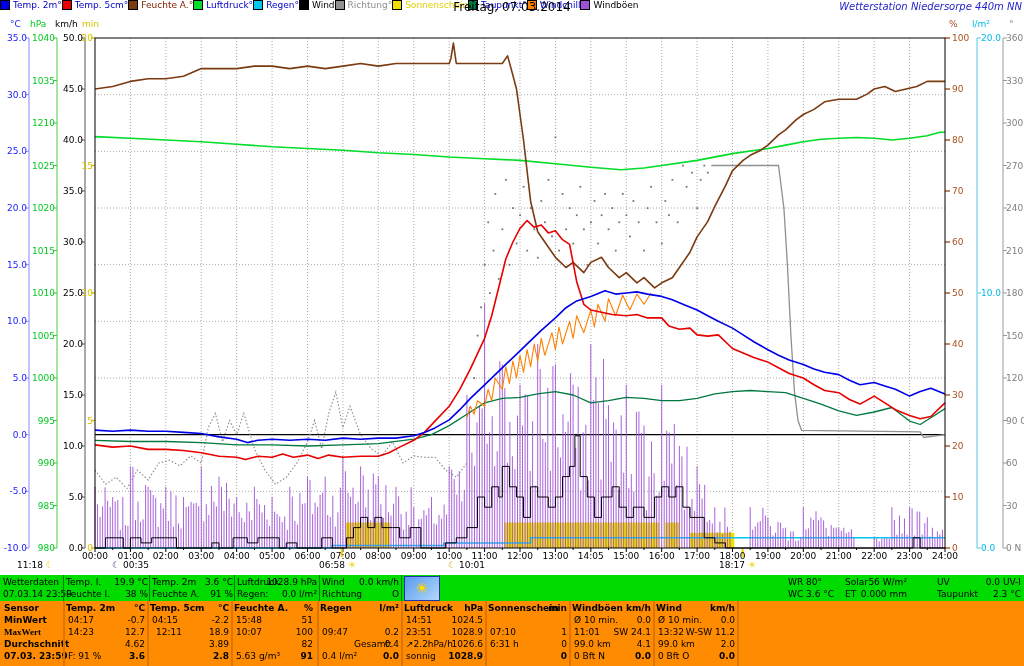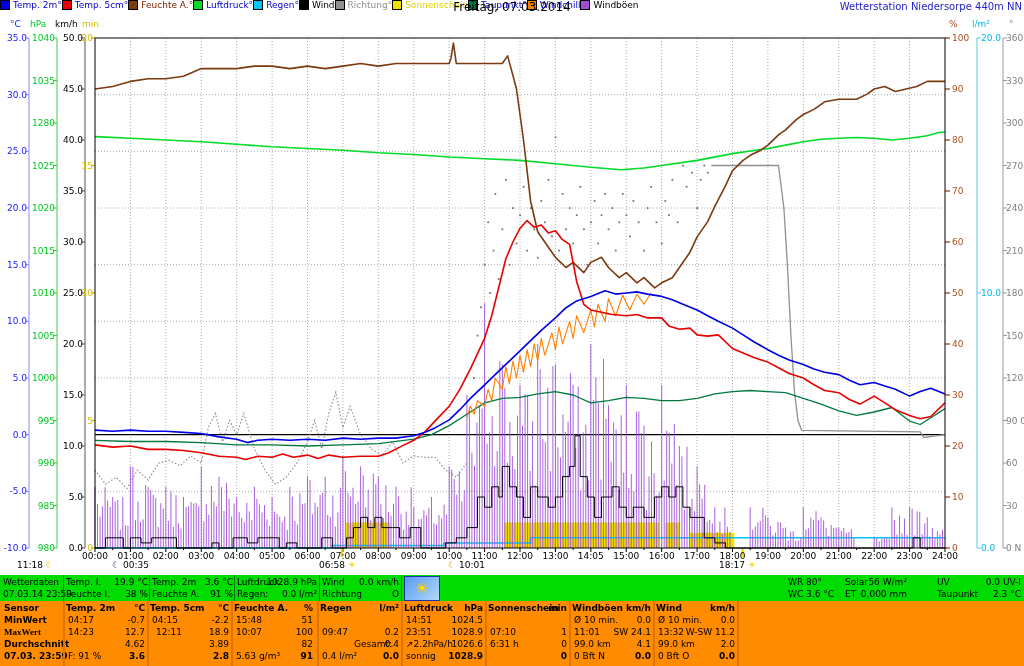--- a/index.html
+++ b/index.html
@@ -2,21 +2,21 @@
 <html><head>
 <meta charset="utf-8">
 <style>
   html,body{margin:0;padding:0;background:#fff;}
   #screen{position:relative;width:1024px;height:666px;background:#fff;overflow:hidden;
           font-family:"DejaVu Sans",sans-serif;font-size:9px;color:#000;}
   .abs{position:absolute;}
   .lbl{position:absolute;white-space:nowrap;line-height:10px;}
   .r{text-align:right;}
   #title{top:2px;left:0;width:1024px;text-align:center;font-size:12px;}
-  #station{top:2px;right:2px;font-size:10px;color:#2222cc;}
+  #station{top:2px;right:2px;font-size:10px;color:#2222cc;font-style:italic;}
   #legend{top:21px;left:343px;width:566px;display:flex;justify-content:space-between;}
   .leg-item{display:flex;align-items:center;gap:3px;white-space:nowrap;font-size:9px;}
   .leg-sq{width:8px;height:8px;border:1px solid #000;display:inline-block;}
   .marker{position:absolute;font-size:9px;white-space:nowrap;}
   .mk-ic{font-size:9px;}
   #statusbar{top:575px;left:0;width:1024px;height:26px;background:#00dc00;}
   .sb-sep{position:absolute;top:0;width:1px;height:26px;background:#007700;}
   #wx-icon{position:absolute;left:404px;top:576px;width:34px;height:23px;
            background:linear-gradient(135deg,#5b9bee 0%,#8cc0f5 60%,#b7d8fa 100%);
            border:1px solid #2233aa;text-align:center;line-height:22px;font-size:14px;color:#ffe000;
@@ -324,21 +324,21 @@
       <div class="lbl" style="top: 203px; color: rgb(32, 32, 255); left: -19px; width: 46px; text-align: right;">20.0</div>
       <div class="lbl" style="top: 259.667px; color: rgb(32, 32, 255); left: -19px; width: 46px; text-align: right;">15.0</div>
       <div class="lbl" style="top: 316.333px; color: rgb(32, 32, 255); left: -19px; width: 46px; text-align: right;">10.0</div>
       <div class="lbl" style="top: 373px; color: rgb(32, 32, 255); left: -19px; width: 46px; text-align: right;">5.0</div>
       <div class="lbl" style="top: 429.667px; color: rgb(32, 32, 255); left: -19px; width: 46px; text-align: right;">0.0</div>
       <div class="lbl" style="top: 486.333px; color: rgb(32, 32, 255); left: -19px; width: 46px; text-align: right;">-5.0</div>
       <div class="lbl" style="top: 543px; color: rgb(32, 32, 255); left: -19px; width: 46px; text-align: right;">-10.0</div>
       <div class="lbl" style="left: 30px; top: 19px; color: rgb(0, 200, 32);">hPa</div>
       <div class="lbl" style="top: 33px; color: rgb(0, 200, 32); left: 9px; width: 46px; text-align: right;">1040</div>
       <div class="lbl" style="top: 75.5px; color: rgb(0, 200, 32); left: 9px; width: 46px; text-align: right;">1035</div>
-      <div class="lbl" style="top: 118px; color: rgb(0, 200, 32); left: 9px; width: 46px; text-align: right;">1280</div>
+      <div class="lbl" style="top: 118px; color: rgb(0, 200, 32); left: 9px; width: 46px; text-align: right;">1210</div>
       <div class="lbl" style="top: 160.5px; color: rgb(0, 200, 32); left: 9px; width: 46px; text-align: right;">1025</div>
       <div class="lbl" style="top: 203px; color: rgb(0, 200, 32); left: 9px; width: 46px; text-align: right;">1020</div>
       <div class="lbl" style="top: 245.5px; color: rgb(0, 200, 32); left: 9px; width: 46px; text-align: right;">1015</div>
       <div class="lbl" style="top: 288px; color: rgb(0, 200, 32); left: 9px; width: 46px; text-align: right;">1010</div>
       <div class="lbl" style="top: 330.5px; color: rgb(0, 200, 32); left: 9px; width: 46px; text-align: right;">1005</div>
       <div class="lbl" style="top: 373px; color: rgb(0, 200, 32); left: 9px; width: 46px; text-align: right;">1000</div>
       <div class="lbl" style="top: 415.5px; color: rgb(0, 200, 32); left: 9px; width: 46px; text-align: right;">995</div>
       <div class="lbl" style="top: 458px; color: rgb(0, 200, 32); left: 9px; width: 46px; text-align: right;">990</div>
       <div class="lbl" style="top: 500.5px; color: rgb(0, 200, 32); left: 9px; width: 46px; text-align: right;">985</div>
       <div class="lbl" style="top: 543px; color: rgb(0, 200, 32); left: 9px; width: 46px; text-align: right;">980</div>

